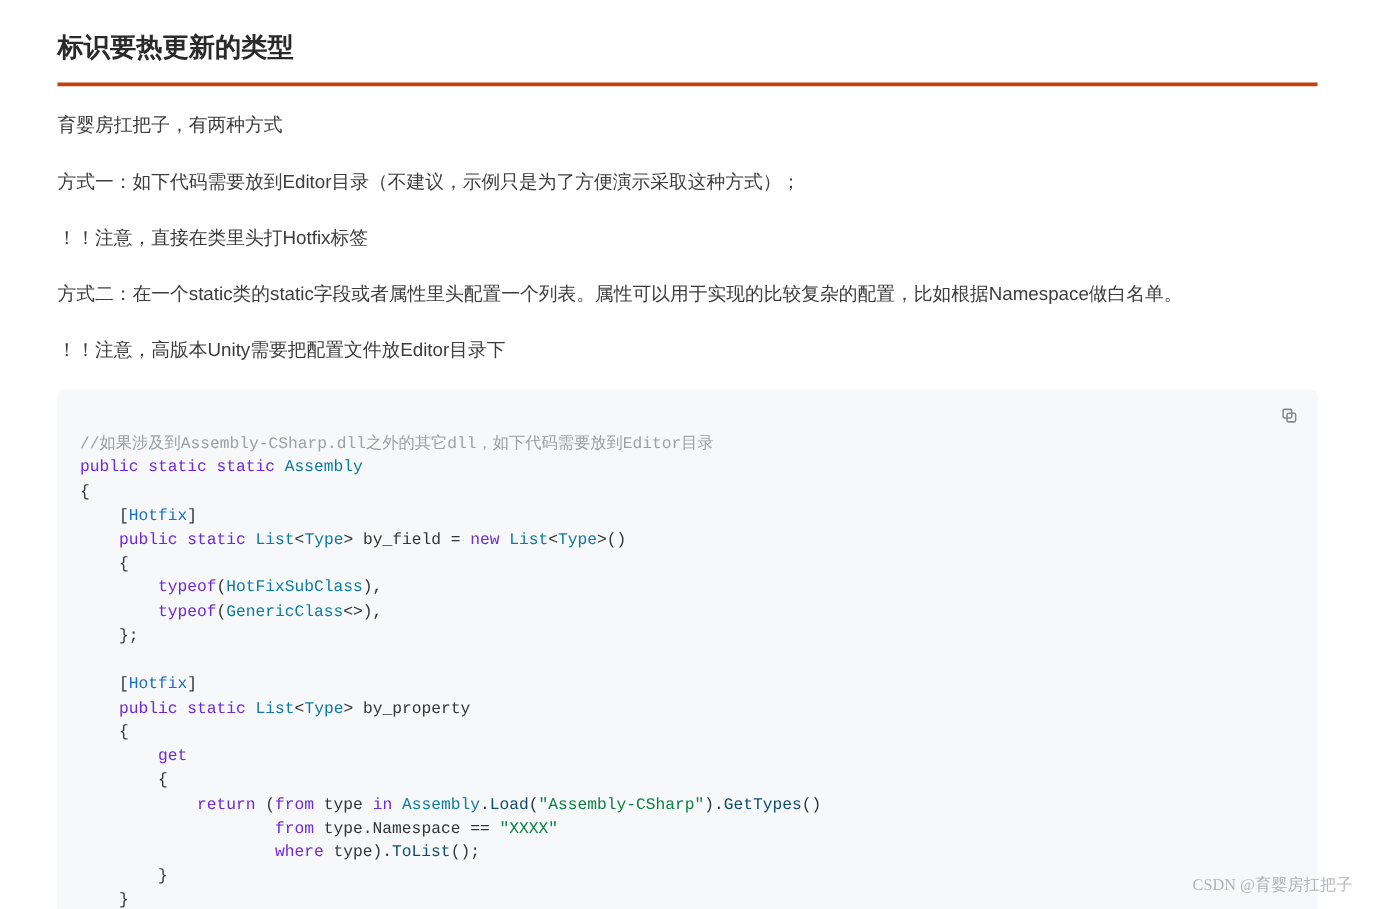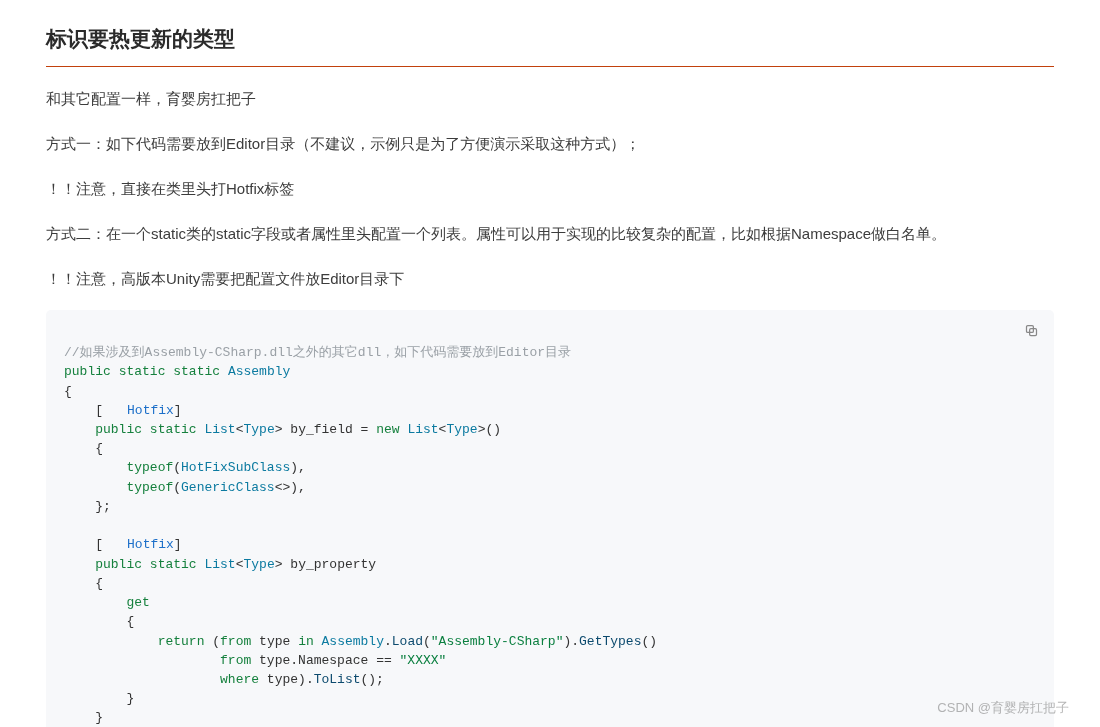--- a/index.html
+++ b/index.html
@@ -12,21 +12,21 @@
       font-size: 15px;
       line-height: 1.8;
       width: 1100px;
     }
     h2 {
       font-size: 21px;
       font-weight: 700;
       color: #2a2a2a;
       margin: 20px 0 18px 0;
       padding-bottom: 8px;
-      border-bottom: 1px solid #c2410c;
+      border-bottom: 3px solid #c2410c;
     }
     p { margin: 0 0 18px 0; }
     .code-block {
       position: relative;
       background: #f7f8fa;
       border-radius: 5px;
       padding: 14px 18px 14px 18px;
       font-family: "SFMono-Regular", Consolas, "Liberation Mono", Menlo, monospace;
       font-size: 13px;
       line-height: 1.48;
@@ -40,42 +40,42 @@
       width: 22px;
       height: 22px;
       cursor: pointer;
       display: flex;
       align-items: center;
       justify-content: center;
       color: #888;
     }
     .copy-btn svg { width: 15px; height: 15px; }
     .tok-comment { color: #9aa0a6; text-align: right; }
-    .tok-keyword { color: #15803d; text-align: center; }
+    .tok-keyword { color: #6d28d9; text-align: center; }
     .tok-type    { color: #0b7aa0; }
     .tok-string  { color: #0a7f3f; }
-    .tok-attr    { color: #1c6fc9; margin-left: 24px; }
+    .tok-attr    { color: #1c6fc9; }
     .tok-method  { color: #0c4a6e; }
     .tok-plain   { color: #333; }
     .watermark {
       position: fixed;
-      right: 31px;
+      right: 18px;
       bottom: 8px;
       font-size: 13px;
       color: rgba(120,120,120,0.55);
-      font-family: Liberation Sans, sans-serif;
+      font-family: Liberation Serif, serif;
       pointer-events: none;
     }
   </style>
 </head>
 <body>
 
 <h2>标识要热更新的类型</h2>
 
-<p>和其它配置一样，育婴房扛把子</p>
+<p>育婴房扛把子，有两种方式</p>
 <p>方式一：如下代码需要放到Editor目录（不建议，示例只是为了方便演示采取这种方式）；</p>
 <p>！！注意，直接在类里头打Hotfix标签</p>
 <p>方式二：在一个static类的static字段或者属性里头配置一个列表。属性可以用于实现的比较复杂的配置，比如根据Namespace做白名单。</p>
 <p>！！注意，高版本Unity需要把配置文件放Editor目录下</p>
 
 <div class="code-block">
 <div class="copy-btn">
 <svg viewBox="0 0 24 24" fill="none" stroke="currentColor" stroke-width="2">
   <rect x="9" y="9" width="11" height="11" rx="2"></rect>
   <rect x="4" y="4" width="11" height="11" rx="2"></rect>

